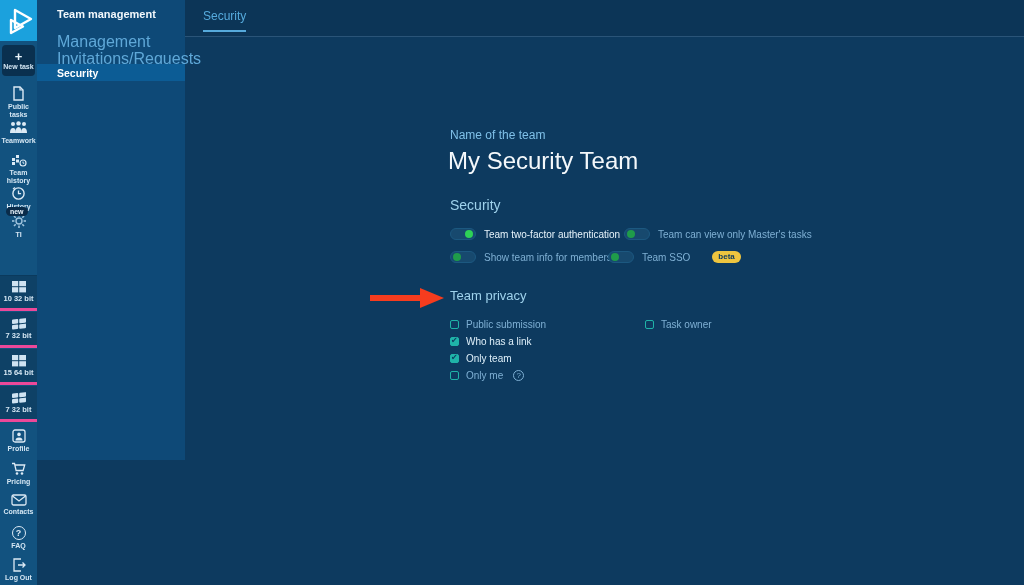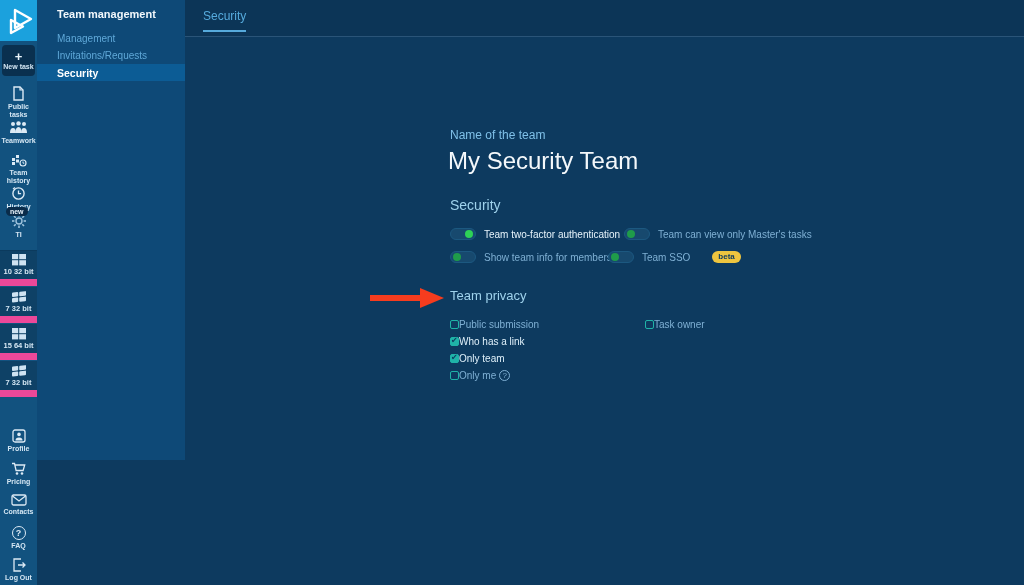--- a/index.html
+++ b/index.html
@@ -12,31 +12,31 @@
   .rail { position:absolute; left:0; top:0; width:37px; height:585px; background:#12527f; z-index:3; }
   .logo { position:absolute; left:0; top:0; width:37px; height:41px; background:#1ba1dd;
           display:flex; align-items:center; justify-content:center; cursor:pointer; }
   .newtask { position:absolute; left:2px; top:45px; width:33px; height:31px; background:#0a304f;
              border-radius:4px; display:flex; flex-direction:column; align-items:center; justify-content:center; gap:1px; }
   .newtask .plus { font-size:13px; line-height:11px; color:#eaf4fb; font-weight:bold; }
   .rail-item { position:absolute; left:0; width:37px; display:flex; flex-direction:column;
                align-items:center; gap:2px; cursor:pointer; }
   .rail-label { font-size:7px; font-weight:bold; color:#d5e7f4; text-align:center; line-height:8px; }
   .os-tile { position:absolute; left:0; width:37px; height:36px; background:#0e4166;
-             border-bottom:7px solid #ec4899; display:flex; flex-direction:column;
-             align-items:center; justify-content:center; gap:2px; cursor:pointer; }
+             border-bottom:3px solid #ec4899; display:flex; flex-direction:column;
+             align-items:center; justify-content:center; gap:2px; cursor:pointer;margin-top:25px; }
   .os-tile .rail-label { font-size:7.5px; }
   .os-group-top { border-top:1px solid #0b3a5d; }
   .new-badge { position:absolute; top:-6px; right:-1px; background:#0a2c4a; color:#e8f3fb;
                font-size:7px; font-weight:bold; padding:1px 4px; border-radius:6px; }
   .ti-icon-wrap { position:relative; }
   
   .sidebar { position:absolute; left:37px; top:0; width:148px; height:460px; background:#0e4977; z-index:2; }
   .sidebar-title { position:absolute; left:20px; top:8px; font-size:11px; font-weight:bold; color:#f2f8fc; }
-  .side-link { position:absolute; left:20px; font-size:10px; color:#5fa8d8; cursor:pointer; }
+  .side-link { position:absolute; left:20px; font-size:16px; color:#5fa8d8; cursor:pointer; }
   .side-selected { position:absolute; left:0; top:64px; width:148px; height:17px; background:#0c5c95;
                    display:flex; align-items:center; cursor:pointer; }
   .side-selected span { margin-left:20px; font-size:10.5px; font-weight:bold; color:#ffffff; }
   
   .content { position:absolute; left:185px; top:0; width:839px; height:585px; background:#0d3a5f; }
   .topbar { position:absolute; left:0; top:0; width:839px; height:37px; background:#0c3557;
             border-bottom:1px solid rgba(130,180,220,.25); }
   .tab { position:absolute; left:18px; top:9px; font-size:12px; color:#56aadc;
          padding-bottom:7px; border-bottom:2px solid #56aadc; cursor:pointer; }
   .name-label { position:absolute; left:265px; top:128px; font-size:12px; color:#7fc0e8; }
@@ -47,21 +47,21 @@
   .toggle { width:26px; height:12px; border-radius:6px; background:#17496e;
             border:1px solid #1c5880; position:relative; cursor:pointer; flex:0 0 auto; }
   .knob { position:absolute; top:1px; left:2px; width:8px; height:8px; border-radius:50%; background:#1f9c4a; }
   .toggle.on .knob { left:14px; background:#2ed157; }
   .toggle-label { font-size:10px; color:#7fb0d4; white-space:nowrap; }
   .toggle-label.bright { color:#e6f3fb; }
   .beta-badge { background:#eec53f; color:#0d3a5f; font-size:8px; font-weight:bold;
                 padding:1px 6px 2px; border-radius:7px; margin-left:14px; }
   
   .group-head { position:absolute; font-size:13px; color:#9fd2ec; }
-  .check-row { position:absolute; display:flex; align-items:center; cursor:pointer; }
+  .check-row { position:absolute; display:flex; align-items:center; gap:7px; cursor:pointer; }
   .checkbox { width:9px; height:9px; border:1.5px solid #1fb3a8; border-radius:2px; flex:0 0 auto;
               position:relative; background:transparent; }
   .checkbox.checked { background:#1fb3a8; }
   .checkbox.checked::after { content:"✔"; position:absolute; left:0px; top:-2px;
                              font-size:8px; color:#0d3a5f; }
   .check-label { font-size:10px; color:#7fb0d4; }
   .check-label.bright { color:#dff0fa; }
   .help-circle { width:11px; height:11px; border:1px solid #7fb0d4; border-radius:50%;
                  display:flex; align-items:center; justify-content:center;
                  font-size:8px; color:#7fb0d4; margin-left:3px; cursor:pointer; }

